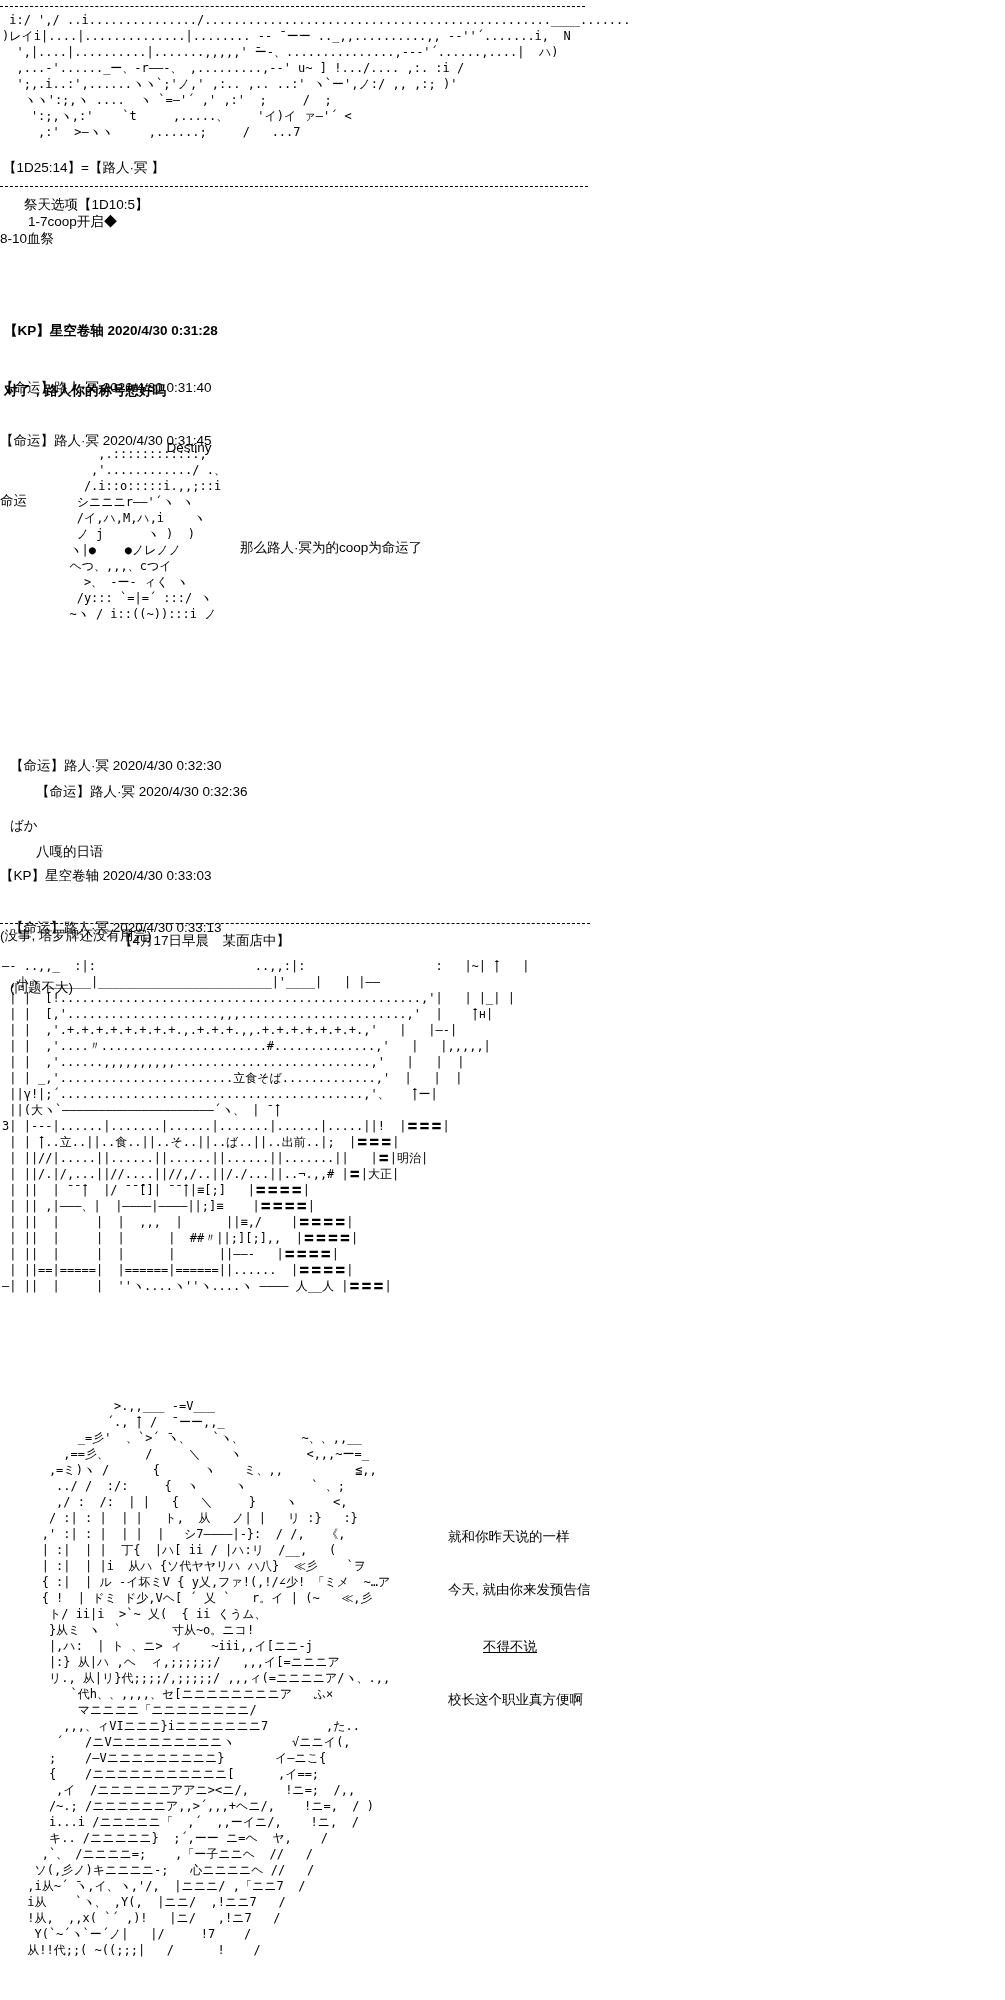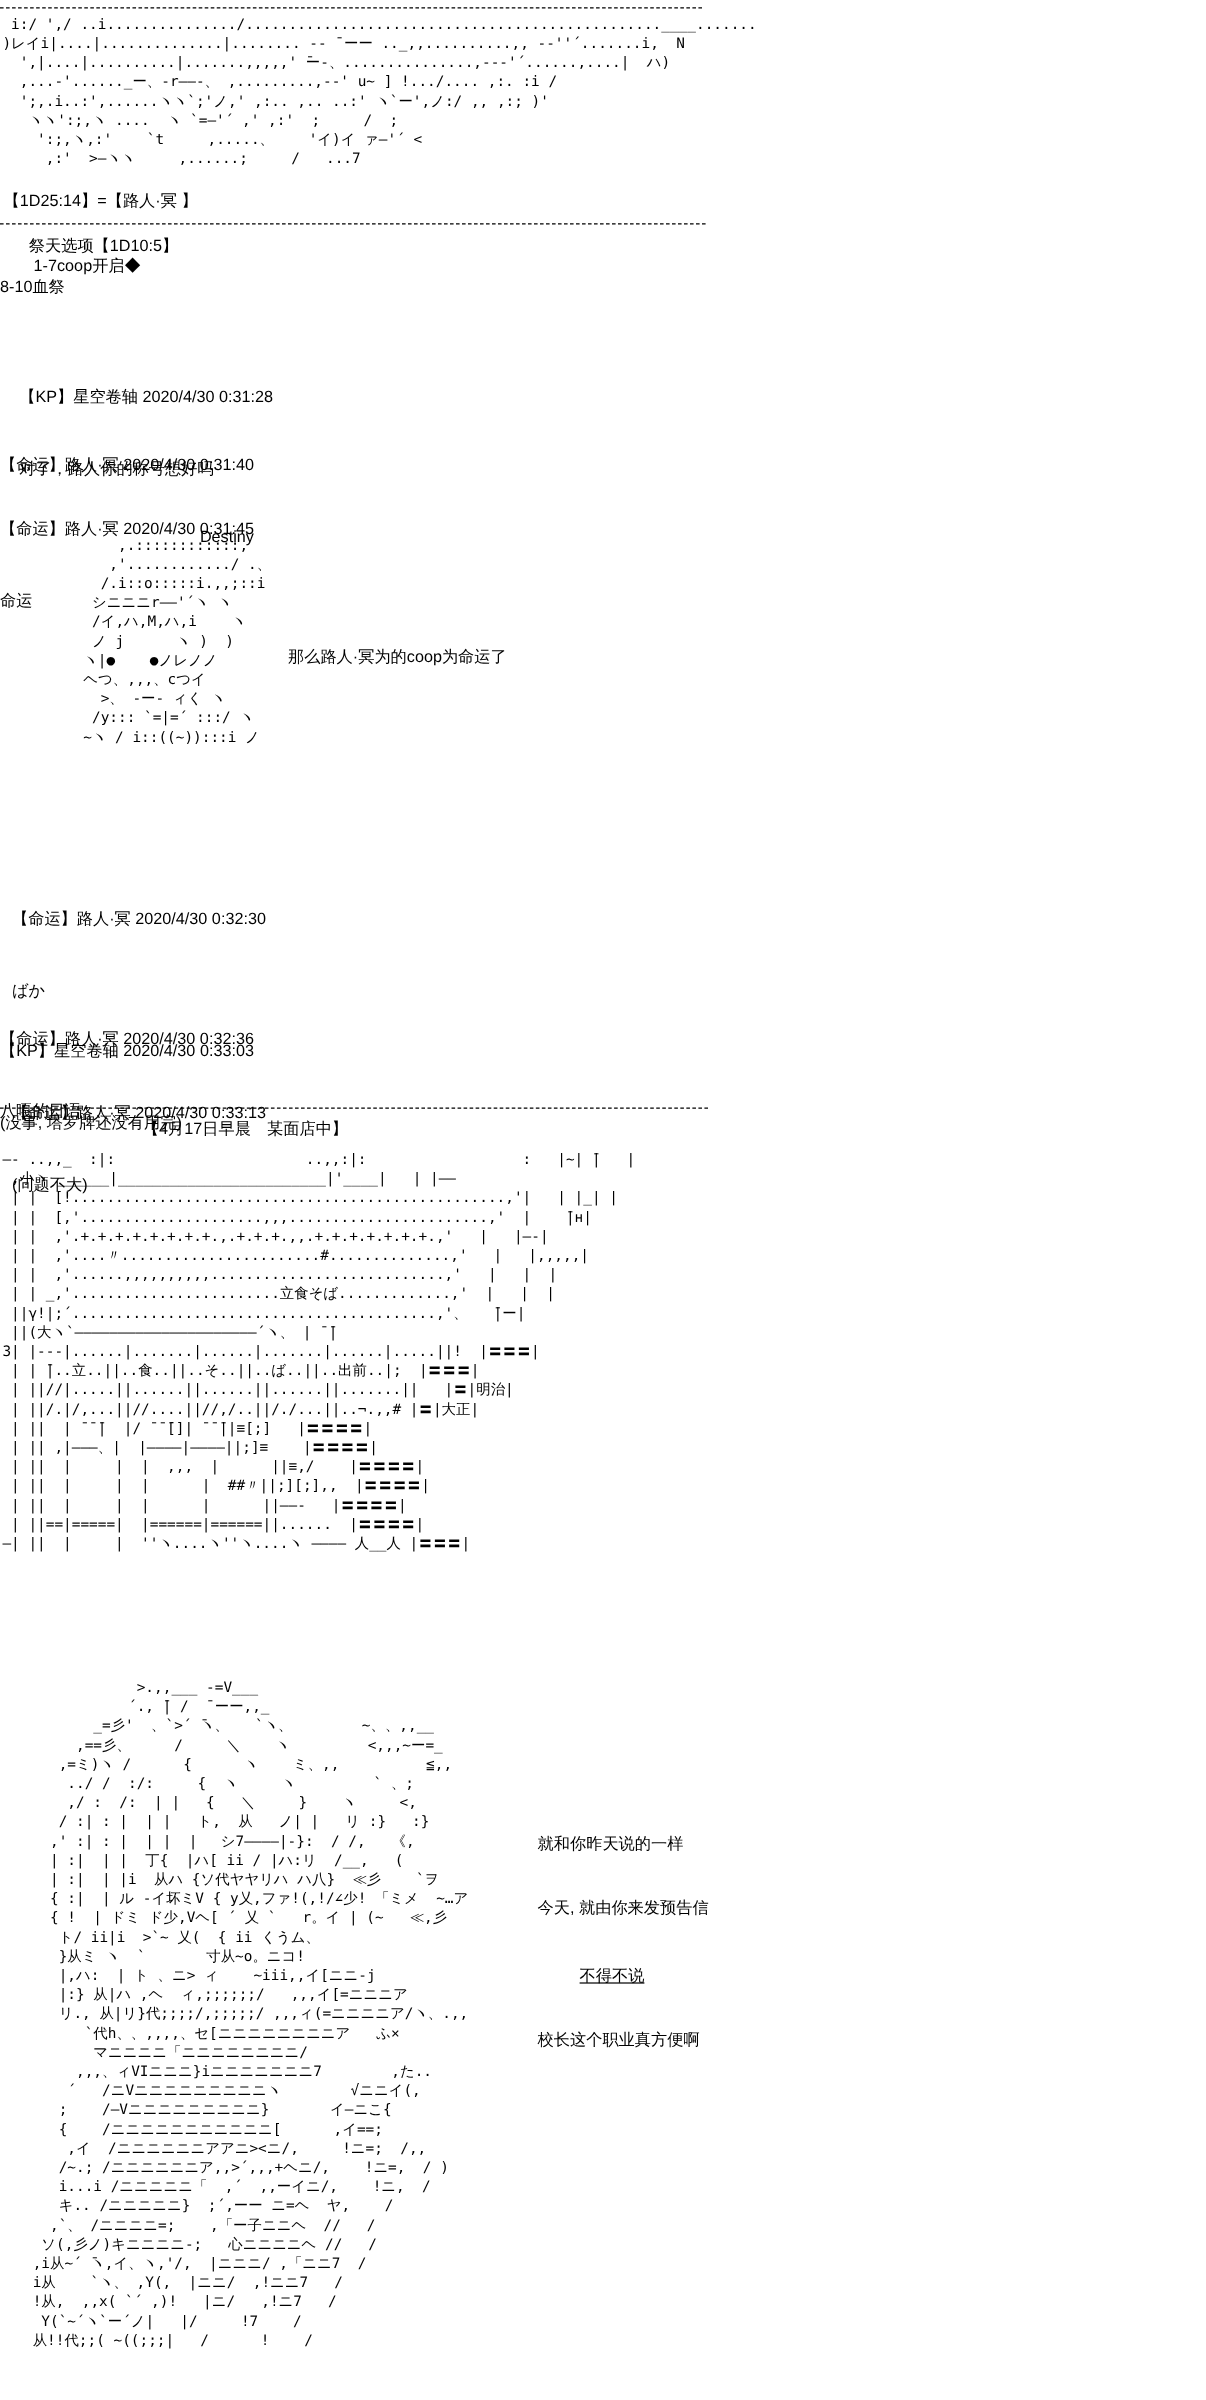--- a/index.html
+++ b/index.html
@@ -35,21 +35,21 @@
      ,:'  &gt;―ヽヽ     ,......;     /   ...7</pre>
 
   <div class="line" style="top:159px; left:3px;">【1D25:14】=【路人·冥 】</div>
 
   <div class="divider" style="top:186px; left:0; width:588px;"></div>
 
   <div class="line" style="top:196px; left:0;padding-left:24px;">祭天选项【1D10:5】</div>
   <div class="line" style="top:213px; left:28px;">1-7coop开启◆</div>
   <div class="line" style="top:230px; left:0;">8-10血祭</div>
 
-  <div class="msg" style="top:281px; left:16px;">
+  <div class="msg" style="top:281px; left:4px;font-weight:bold;">
     <div>【KP】星空卷轴 2020/4/30 0:31:28</div>
     <div>对了，路人你的称号想好吗</div>
   </div>
 
   <div class="msg" style="top:338px; left:0;text-align:right;">
     <div>【命运】路人·冥 2020/4/30 0:31:40</div>
     <div>Destiny</div>
   </div>
 
   <div class="msg" style="top:391px; left:0;">
@@ -69,21 +69,21 @@
    /y::: `=|=´ :::/ ヽ
   ~ヽ / i::((~)):::i ノ</pre>
   <div class="aa-caption" style="top:539px; left:240px;">那么路人·冥为的coop为命运了</div>
 
 
   <div class="msg" style="top:716px; left:10px;">
     <div>【命运】路人·冥 2020/4/30 0:32:30</div>
     <div>ばか</div>
   </div>
 
-  <div class="msg" style="top:816px; left:0;">
+  <div class="msg" style="top:742px; left:0;padding-left:36px;">
     <div>【命运】路人·冥 2020/4/30 0:32:36</div>
     <div>八嘎的日语</div>
   </div>
 
   <div class="msg" style="top:826px; left:0;">
     <div>【KP】星空卷轴 2020/4/30 0:33:03</div>
     <div>(没事, 塔罗牌还没有用完)</div>
   </div>
 
   <div class="msg" style="top:878px; left:10px;">

